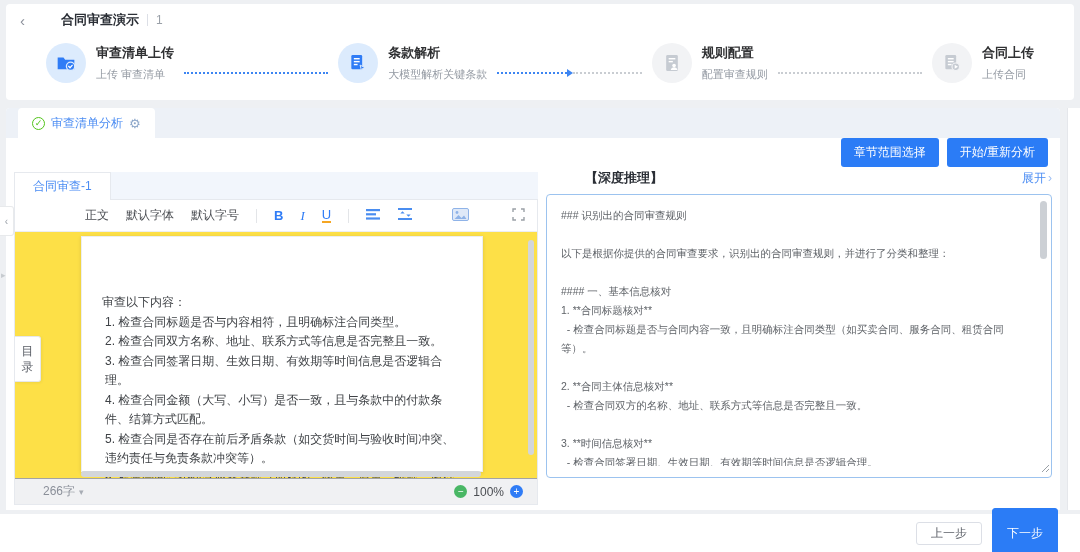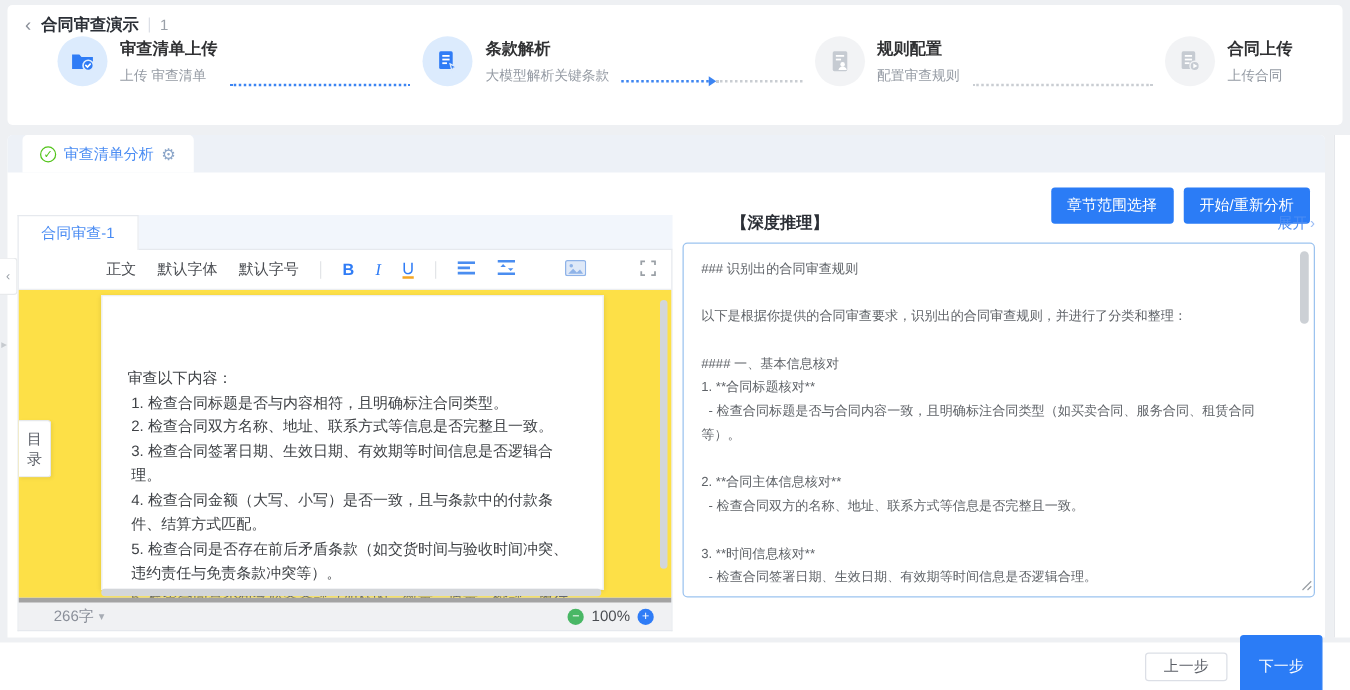--- a/index.html
+++ b/index.html
@@ -6,43 +6,43 @@
   html,body { width:1080px; height:552px; }
   body {
     font-family: "Liberation Sans", "DejaVu Sans", sans-serif;
     background:#eef0f3; position:relative; overflow:hidden;
     color:#303133; font-size:12px;
   }
   
   .top-card { position:absolute; left:6px; top:4px; right:6px; height:96px; background:#fff; border-radius:4px; }
   .hdr { display:flex; align-items:center; gap:8px; padding:7px 12px 0 14px; }
   .hdr .back { color:#8a8f99; font-size:15px; line-height:1; cursor:pointer; }
-  .hdr .ttl { font-size:13px; font-weight:bold; color:#2b2f36; }
+  .hdr .ttl { font-size:13px; font-weight:bold; color:#2b2f36;margin-left:28px; }
   .hdr .sep { width:1px; height:12px; background:#dcdfe6; }
   .hdr .badge { color:#9aa0a8; font-size:12px; }
-  .stepper { display:flex; align-items:flex-end; margin-top:0; padding:0 40px; }
+  .stepper { display:flex; align-items:center; margin-top:14px; padding:0 40px; }
   .step { display:flex; align-items:flex-start; gap:10px; flex:none; cursor:pointer; }
   .step .circ { width:40px; height:40px; border-radius:50%; display:flex; align-items:center; justify-content:center; }
   .step.on  .circ { background:#dcebfd; }
   .step.off .circ { background:#f2f3f5; }
   .step .txt .t1 { font-size:13px; font-weight:bold; color:#303133; line-height:20px; }
   .step .txt .t2 { font-size:11px; color:#949aa3; margin-top:4px; }
   .conn { flex:1; display:flex; align-items:center; margin-top:20px; min-width:30px; padding:0 10px; }
   .conn .dots { flex:1; border-top:2px dotted #c9cdd2; }
   .conn .dots.blue { border-top-color:#3d85f2; }
   .conn .arrow { width:0; height:0; border-left:6px solid #3d85f2; border-top:4px solid transparent; border-bottom:4px solid transparent; }
   
   .main-card { position:absolute; left:6px; top:108px; width:1054px; height:402px; background:#fff; border-radius:4px 4px 0 0; }
   .tabstrip { height:30px; background:#edf1f7; border-radius:4px 4px 0 0; display:flex; align-items:flex-end; }
   .main-tab { margin-left:12px; height:30px; background:#fff; border-radius:4px 4px 0 0; display:flex; align-items:center; gap:6px; padding:0 14px; cursor:pointer; }
   .main-tab .lbl { color:#4a8cf3; font-size:12px; }
   .ckc { width:13px; height:13px; border:1px solid #52c41a; border-radius:50%; color:#52c41a; font-size:9px; line-height:11px; text-align:center; }
   .gear { color:#8ca6c9; font-size:13px; line-height:1; cursor:pointer; }
   .content { position:absolute; left:0; right:0; top:30px; bottom:0; }
-  .actions { position:absolute; top:12px; right:12px; display:flex; gap:8px; }
+  .actions { position:absolute; top:0; right:12px; display:flex; gap:8px; }
   .btn-blue { background:#2b7cf6; color:#fff; font-size:12px; border:none; border-radius:3px; padding:6px 13px; cursor:pointer; font-family:inherit; }
   
   .lpanel { position:absolute; left:8px; top:34px; width:524px; bottom:5px; display:flex; flex-direction:column; }
   .ltabbar { height:28px; display:flex; align-items:flex-end; background:#fff; }
   .ltab { height:28px; padding:0 18px; background:#fff; border:1px solid #e6e9ee; border-bottom:none; display:flex; align-items:center; color:#4a8cf3; font-size:12px; cursor:pointer; }
   .ltab-rest { flex:1; height:28px; background:#f2f6fc; border-bottom:1px solid #e6e9ee; }
   .lbody { flex:1; border:1px solid #e6e9ee; border-top:none; display:flex; flex-direction:column; }
   .toolbar { height:32px; display:flex; align-items:center; gap:17px; padding-left:70px; padding-right:12px; border-bottom:1px solid #eceef1; color:#4a4d52; font-size:12px; }
   .tb { cursor:pointer; }
   .tb-sep { width:1px; height:14px; background:#e3e5e8; }
@@ -50,21 +50,21 @@
   .tb-i { color:#2f7cf6; font-style:italic; font-family:"Liberation Serif", serif; font-size:13px; }
   .tb-u { color:#2f7cf6; font-size:13px; border-bottom:2px solid #f5a623; line-height:13px; }
   .tb-spacer { flex:1; }
   .docwrap { flex:1; background:#fde047; position:relative; overflow:hidden; }
   .page { position:absolute; left:66px; top:4px; width:402px; bottom:6px; background:#fff; border:1px solid #eceef0; box-shadow:0 1px 4px rgba(0,0,0,.12); padding:56px 16px 0 20px; cursor:text; }
   .page .intro { font-size:12px; color:#3f4246; line-height:19.5px; }
   .page .doc-item { font-size:12px; color:#3f4246; line-height:19.5px; margin-left:3px; }
   .toc-tab { position:absolute; left:0; top:104px; width:26px; background:#fff; border:1px solid #e6e8eb; border-left:none; border-radius:0 3px 3px 0; box-shadow:1px 1px 3px rgba(0,0,0,.06); padding:6px 0; text-align:center; color:#5a5e66; font-size:12px; line-height:16px; cursor:pointer; }
   .vscroll { position:absolute; right:3px; top:8px; width:6px; height:215px; background:#d3d6da; border-radius:3px; cursor:pointer; }
   .hscroll { position:absolute; bottom:1px; left:66px; width:400px; height:6px; background:#d3d6da; border-radius:3px; cursor:pointer; }
-  .lfooter { height:26px; background:#f0f1f3; border-top:4px solid #a3a3a3; display:flex; align-items:center; padding:0 14px 0 28px; color:#8a8f99; font-size:12px; }
+  .lfooter { height:26px; background:#f0f1f3; border-top:1px solid #a3a3a3; display:flex; align-items:center; padding:0 14px 0 28px; color:#8a8f99; font-size:12px; }
   .lfooter .wc { display:flex; align-items:center; gap:4px; cursor:pointer; }
   .lfooter .caret { font-size:9px; color:#a7acb4; }
   .lfooter .sp { flex:1; }
   .zbtn { width:13px; height:13px; border-radius:50%; color:#fff; font-size:10px; line-height:13px; text-align:center; cursor:pointer; }
   .zbtn.minus { background:#49b765; }
   .zbtn.plus { background:#2f7cf6; }
   .zoomval { color:#4a4d52; margin:0 6px; }
   
   .rpanel { position:absolute; left:540px; right:8px; top:28px; bottom:5px; }
   .rhdr { display:flex; align-items:center; height:24px; }

